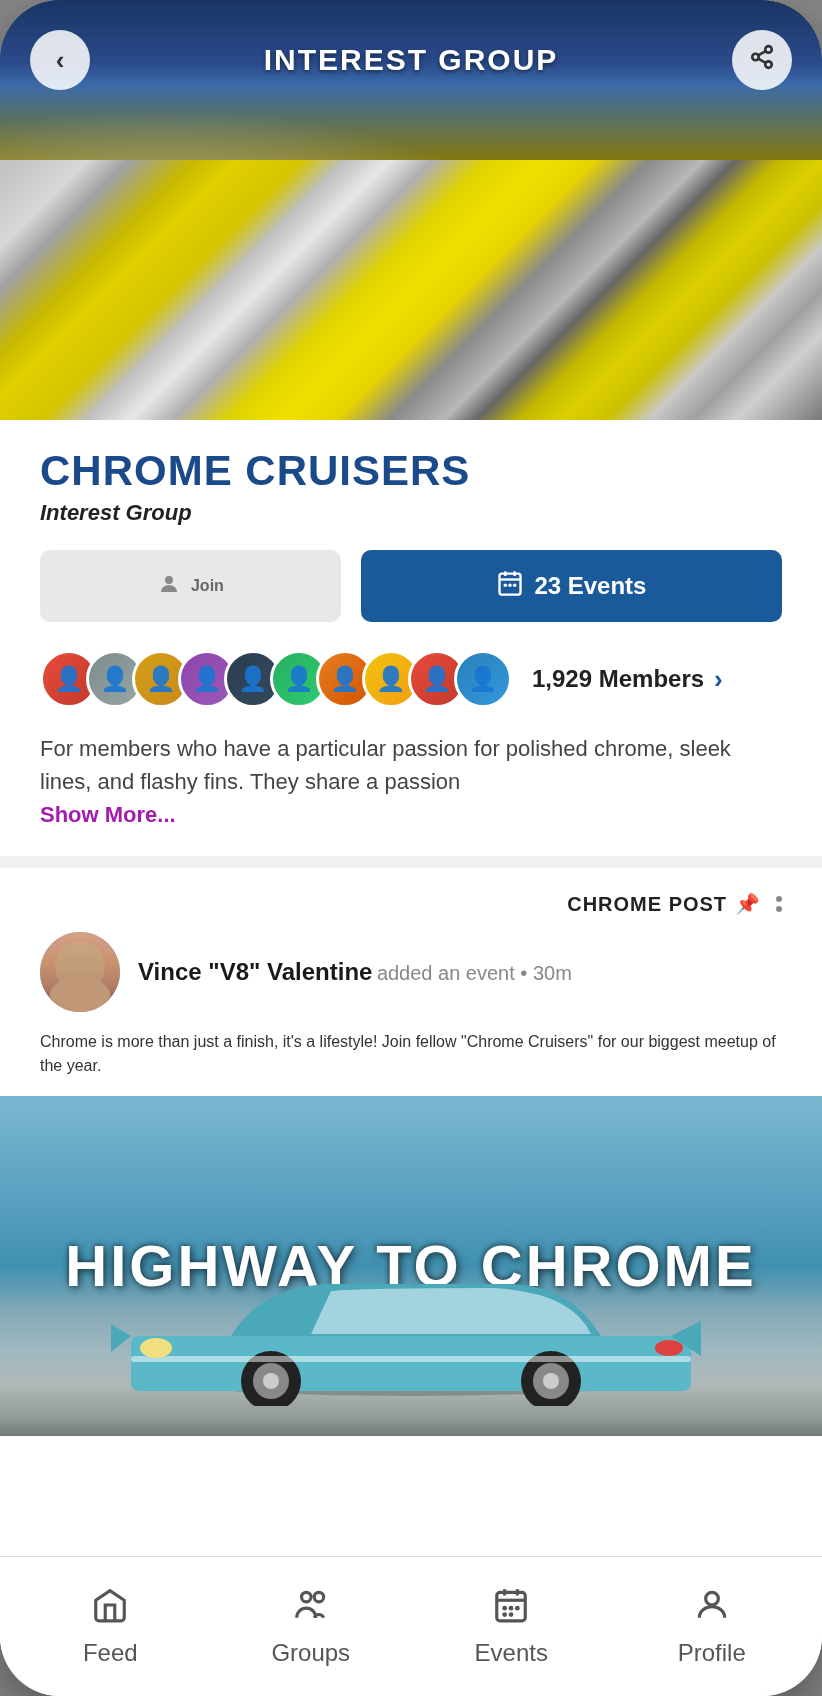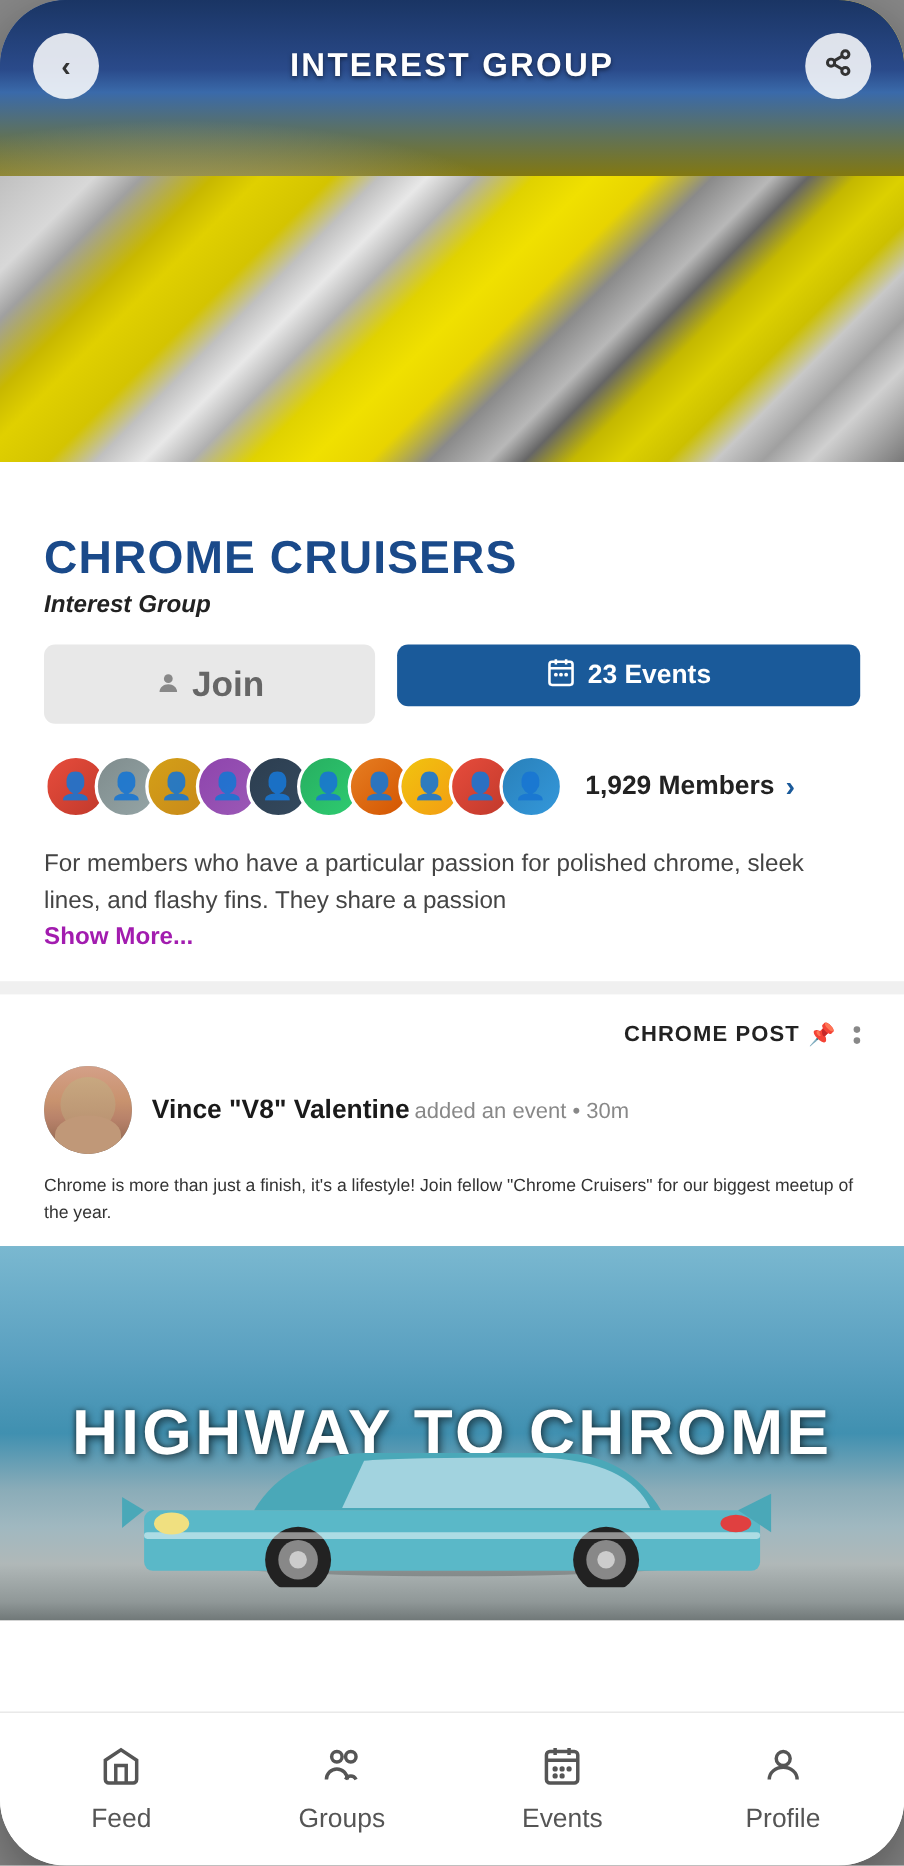--- a/index.html
+++ b/index.html
@@ -93,21 +93,20 @@
       align-items: center;
       justify-content: center;
       font-size: 22px;
       color: #333;
     }
 
     
     .content-area {
       background: #fff;
       padding: 28px 40px 0;
-      margin-top: 36px;
     }
 
     .group-name {
       font-size: 42px;
       font-weight: 900;
       color: #1a4a8a;
       text-transform: uppercase;
       letter-spacing: 1px;
       line-height: 1.1;
     }
@@ -125,33 +124,33 @@
       gap: 20px;
       margin-top: 24px;
     }
 
     .btn-join {
       flex: 1;
       height: 72px;
       background: #e8e8e8;
       border: none;
       border-radius: 10px;
-      font-size: 32px;
+      font-size: 16px;
       font-weight: 600;
       color: #666;
       cursor: pointer;
       display: flex;
       align-items: center;
       justify-content: center;
       gap: 10px;
     }
 
     .btn-events {
       flex: 1.4;
-      height: 56px;
+      height: 72px;
       background: #1a5a9a;
       border: none;
       border-radius: 10px;
       font-size: 24px;
       font-weight: 700;
       color: #fff;
       cursor: pointer;
       display: flex;
       align-items: center;
       justify-content: center;

